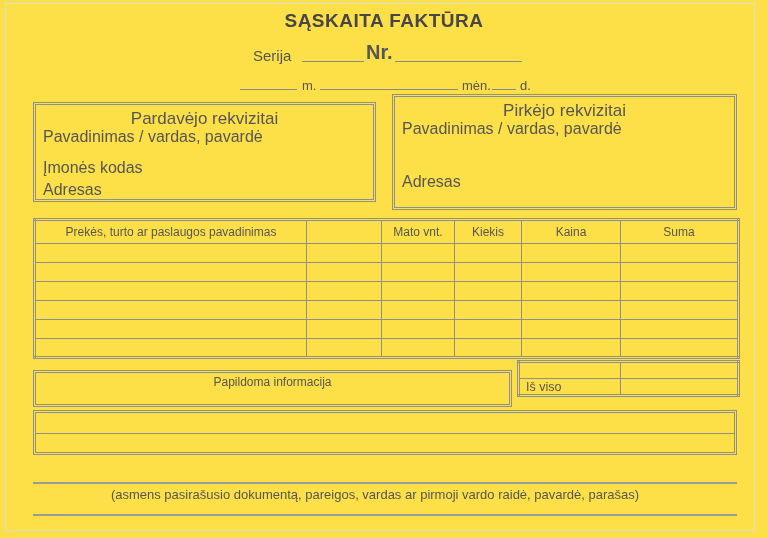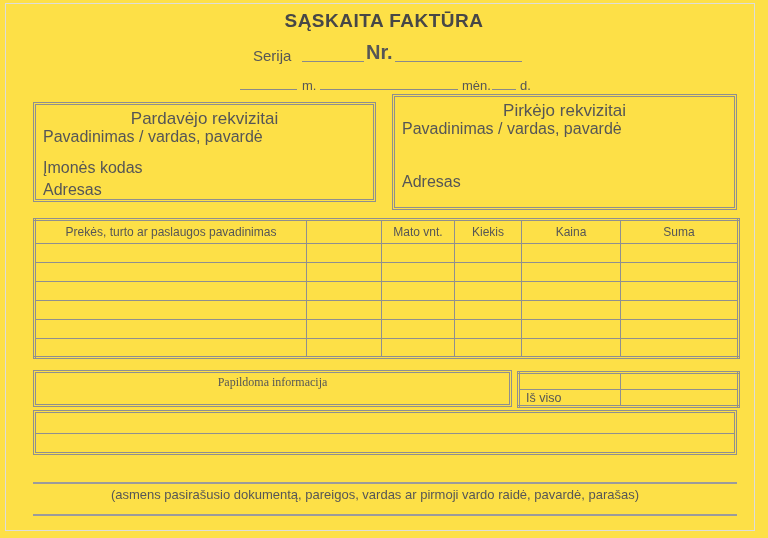--- a/index.html
+++ b/index.html
@@ -134,39 +134,39 @@
           <td></td>
           <td></td>
           <td></td>
           <td></td>
           <td></td>
           <td></td>
         </tr>
   </tbody>
     </table>
 
-  <table class="grid totals" style="left:517px; top:371px; width:220px;">
+  <table class="grid totals" style="left:517px; top:360px; width:220px;">
     <colgroup>
         <col style="width:102px">
         <col style="width:118px">
       </colgroup>
     <tbody>
         <tr>
       <td></td>
           <td></td>
     </tr>
     <tr>
       <td class="is-viso">Iš viso</td>
       <td></td>
     </tr>
   </tbody>
     </table>
 
   <div class="dbl" style="left:33px; top:370px; width:479px; height:37px;">
-    <div class="box-head" style="padding-top:2px; font-size:12px;font-family:Liberation Serif, serif;">Papildoma informacija</div>
+    <div class="box-head" style="padding-top:2px; font-size:12px;">Papildoma informacija</div>
   </div>
 
   <div class="dbl" style="left:33px; top:410px; width:704px; height:45px;">
     <div class="divider" style="top:20px;"></div>
   </div>
 
   <div class="sig-line" style="top:482px;"></div>
   <div class="sig-caption" style="top:487px;">(asmens pasirašusio dokumentą, pareigos, vardas ar pirmoji vardo raidė, pavardė, parašas)</div>
   <div class="sig-line" style="top:514px;"></div>
 </div>

